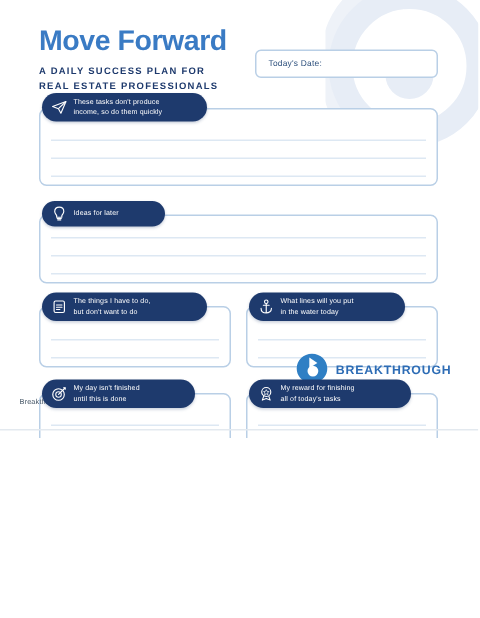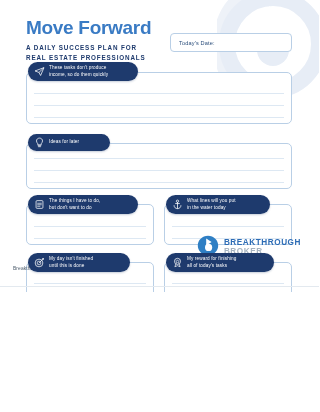--- a/index.html
+++ b/index.html
@@ -326,19 +326,18 @@
     <span class="footer-mark">
       <svg viewBox="0 0 22 25" width="22" height="25">
         <path d="M11 0.8 C5.2 0.8 0.8 5.2 0.8 10.6 C0.8 15.2 4 18.9 8.4 19.9 L10.3 24 C10.6 24.6 11.4 24.6 11.7 24 L13.6 19.9
                  C18 18.9 21.2 15.2 21.2 10.6 C21.2 5.2 16.8 0.8 11 0.8 Z" fill="#2f7fc4"></path>
         <circle cx="11.6" cy="12.4" r="3.6" fill="#ffffff"></circle>
         <path d="M9.2 3.4 L9.2 10.4 L14.6 7 Z" fill="#ffffff"></path>
       </svg>
     </span>
     <span class="footer-words">
       <span class="fw-top">BREAKTHROUGH</span>
-      <span class="fw-bot">BROKER</span>
     </span>
   </div>
 
   <div class="footer-rule"></div>
 
 </div>
 
 </body></html>

